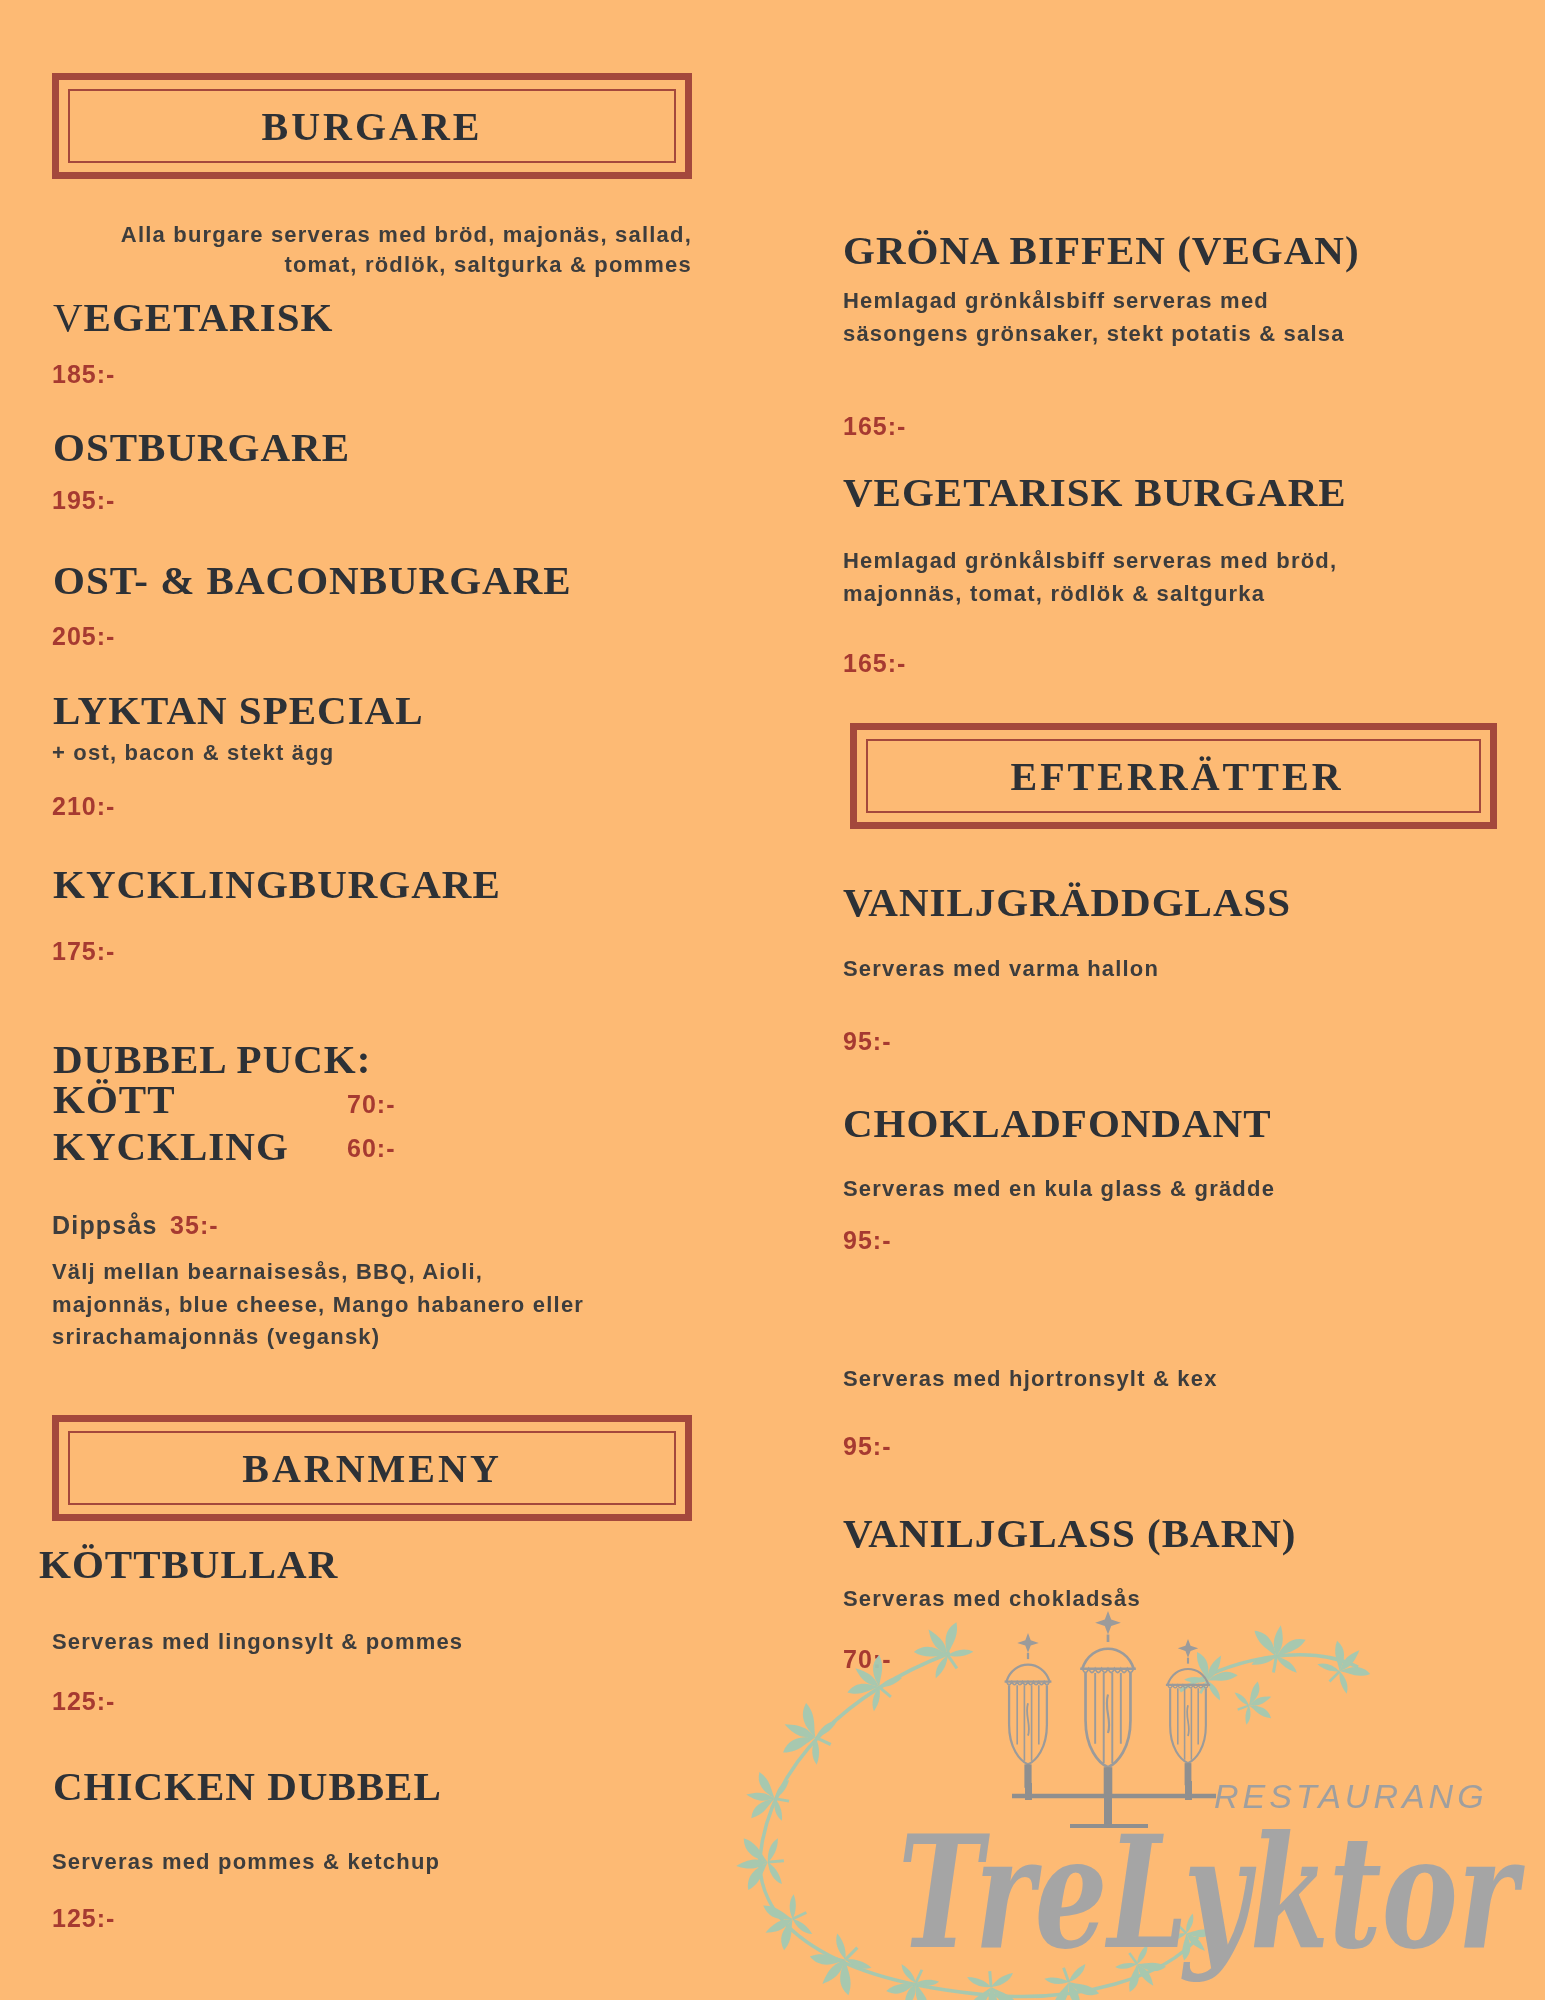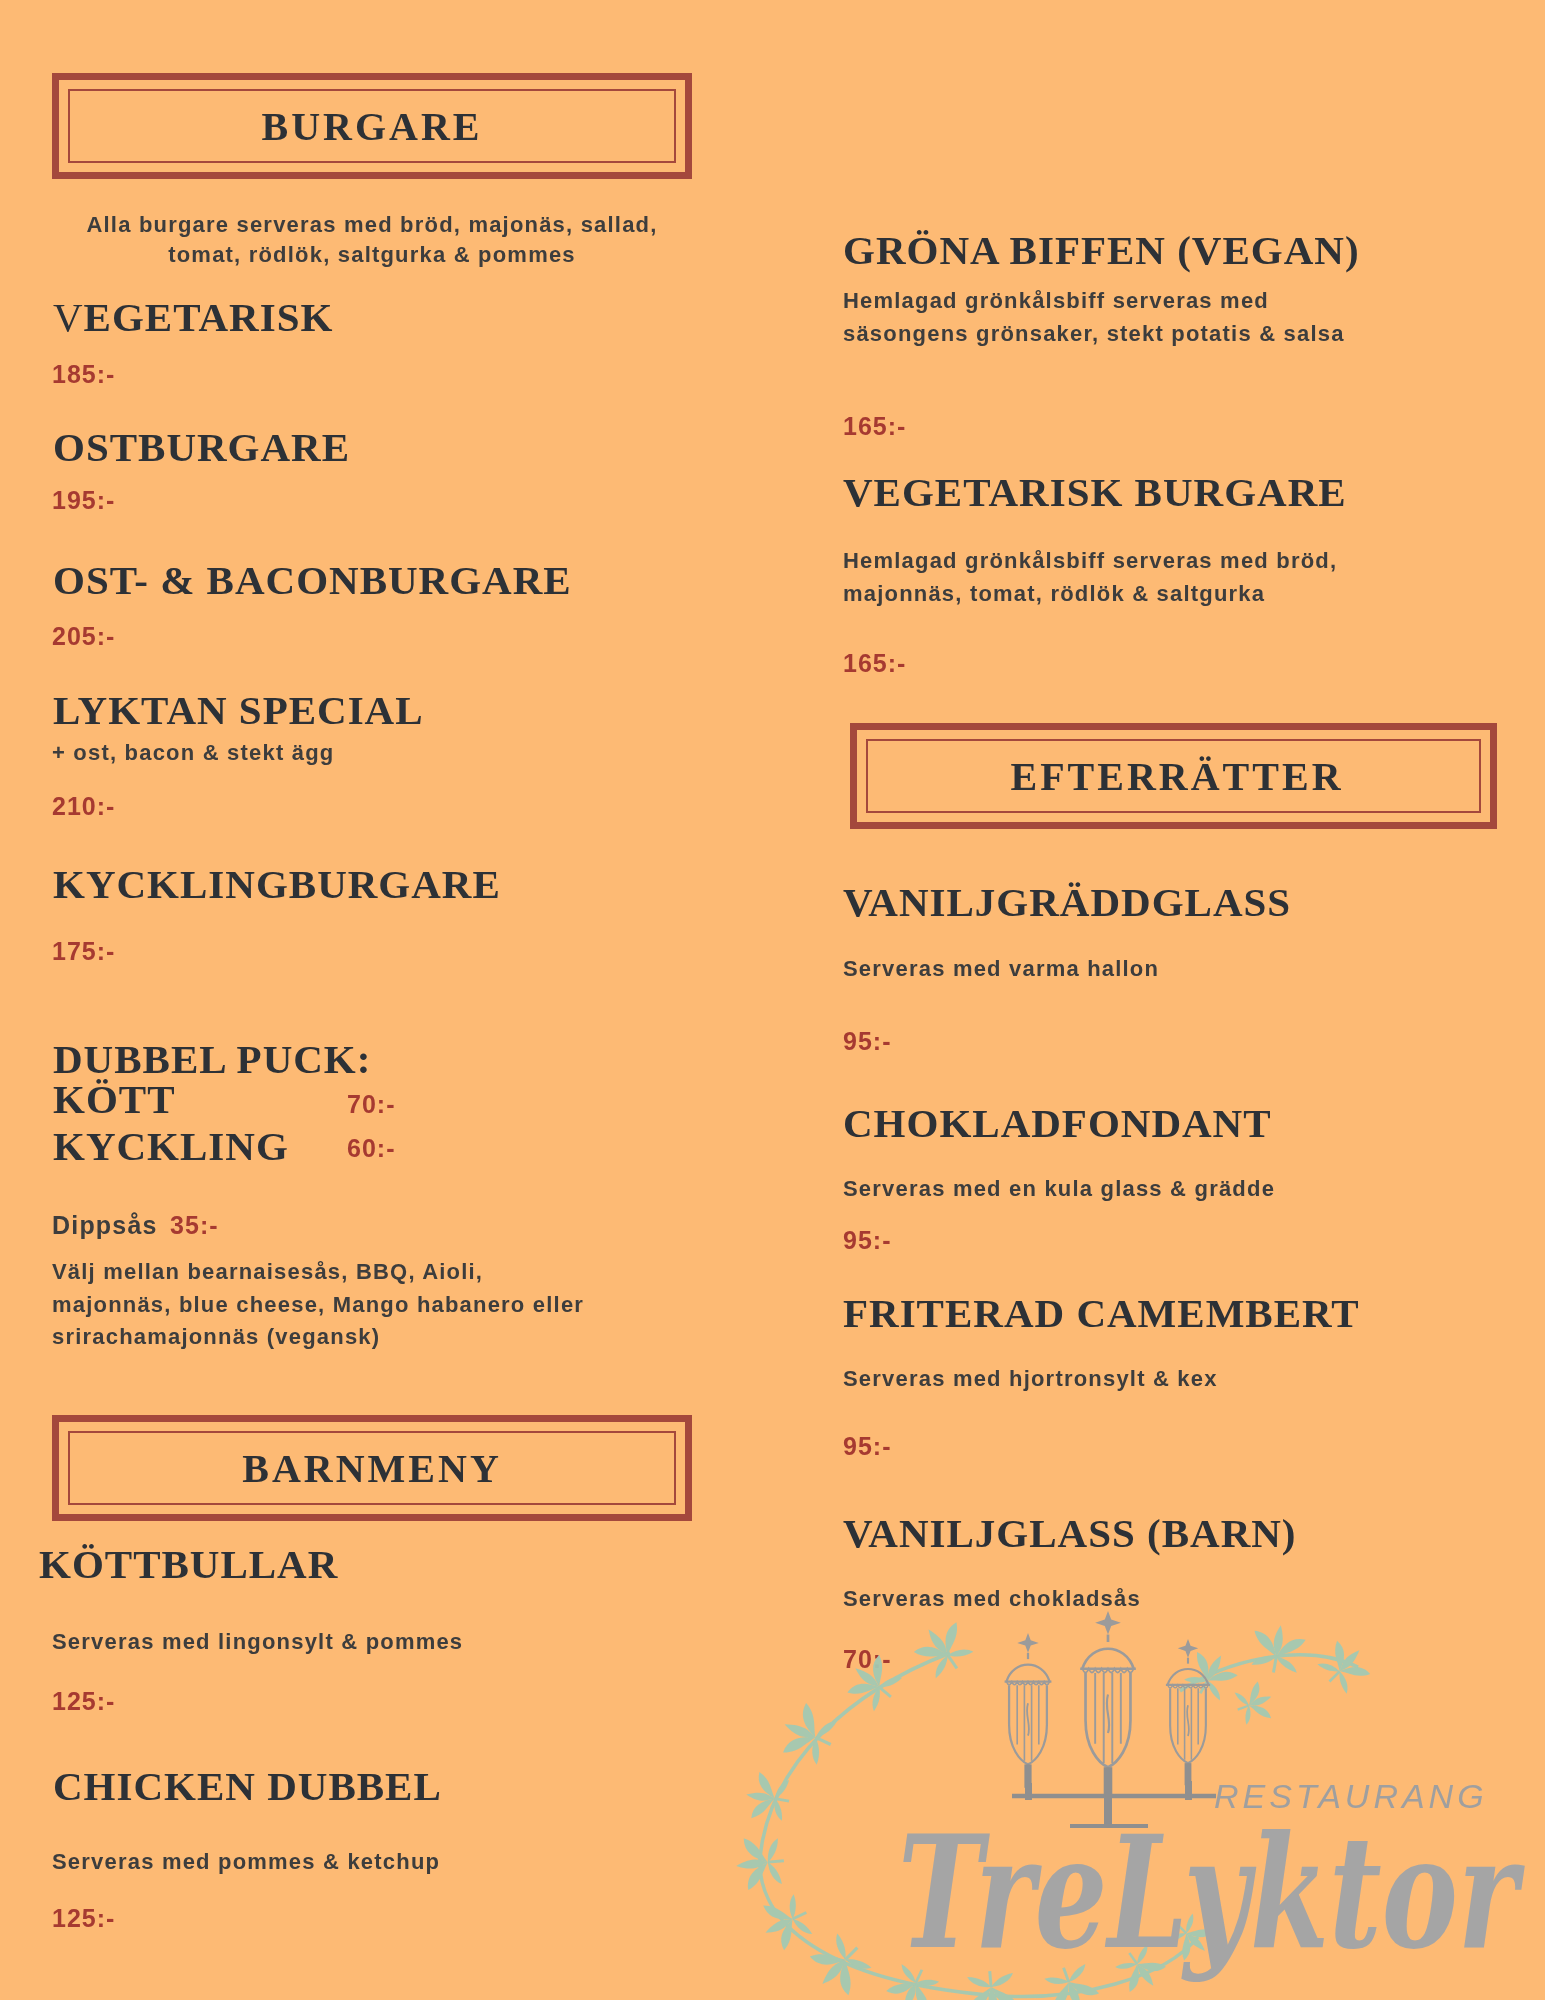--- a/index.html
+++ b/index.html
@@ -50,21 +50,21 @@
 </head>
 <body>
 
 <div class="page" data-name="menu-page">
 
   <div class="box" style="left:52px;top:73px;" data-name="burgare-section-header-box">
     <div class="box-inner" data-name="burgare-header-inner-border"></div>
     <div class="box-title" data-name="burgare-section-title">BURGARE</div>
   </div>
 
-  <div class="intro" style="top:210px;" data-name="burgare-intro-text">Alla burgare serveras med bröd, majonäs, sallad,
+  <div class="intro" style="top:220px;text-align:right;" data-name="burgare-intro-text">Alla burgare serveras med bröd, majonäs, sallad,
 tomat, rödlök, saltgurka &amp; pommes</div>
 
   <div class="item-title" style="left:53px;top:295px;" data-name="burgare-item-0-title">VEGETARISK</div>
   <div class="price" style="left:52px;top:360px;" data-name="burgare-item-0-price">185:-</div>
 
   <div class="item-title" style="left:53px;top:425px;" data-name="burgare-item-1-title">OSTBURGARE</div>
   <div class="price" style="left:52px;top:486px;" data-name="burgare-item-1-price">195:-</div>
 
   <div class="item-title" style="left:53px;top:558px;" data-name="burgare-item-2-title">OST- &amp; BACONBURGARE</div>
   <div class="price" style="left:52px;top:622px;" data-name="burgare-item-2-price">205:-</div>
@@ -120,21 +120,20 @@
   </div>
 
   <div class="item-title" style="left:843px;top:880px;" data-name="efterratter-item-0-title">VANILJGRÄDDGLASS</div>
   <div class="desc" style="left:843px;top:953px;" data-name="efterratter-item-0-description">Serveras med varma hallon</div>
   <div class="price" style="left:843px;top:1027px;" data-name="efterratter-item-0-price">95:-</div>
 
   <div class="item-title" style="left:843px;top:1101px;" data-name="efterratter-item-1-title">CHOKLADFONDANT</div>
   <div class="desc" style="left:843px;top:1173px;" data-name="efterratter-item-1-description">Serveras med en kula glass &amp; grädde</div>
   <div class="price" style="left:843px;top:1226px;" data-name="efterratter-item-1-price">95:-</div>
 
-  <div class="item-title" style="left:843px;top:1291px;" data-name="efterratter-item-2-title">FRITERAD CAMEMBERT</div>
   <div class="desc" style="left:843px;top:1363px;" data-name="efterratter-item-2-description">Serveras med hjortronsylt &amp; kex</div>
   <div class="price" style="left:843px;top:1432px;" data-name="efterratter-item-2-price">95:-</div>
 
   <div class="item-title" style="left:843px;top:1511px;" data-name="efterratter-item-3-title">VANILJGLASS (BARN)</div>
   <div class="desc" style="left:843px;top:1583px;" data-name="efterratter-item-3-description">Serveras med chokladsås</div>
   <div class="price" style="left:843px;top:1645px;" data-name="efterratter-item-3-price">70:-</div>
 
   <svg class="logo-svg" viewBox="0 0 925 405" xmlns="http://www.w3.org/2000/svg" data-name="restaurant-logo">
     <defs>
       <g id="tl-leaf" fill="#A3C9B3" stroke="none">

